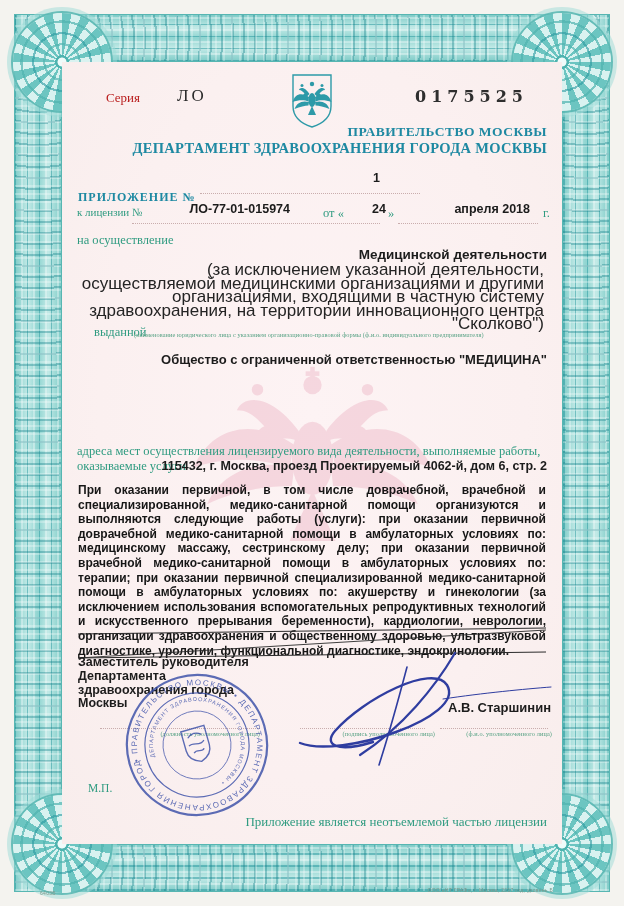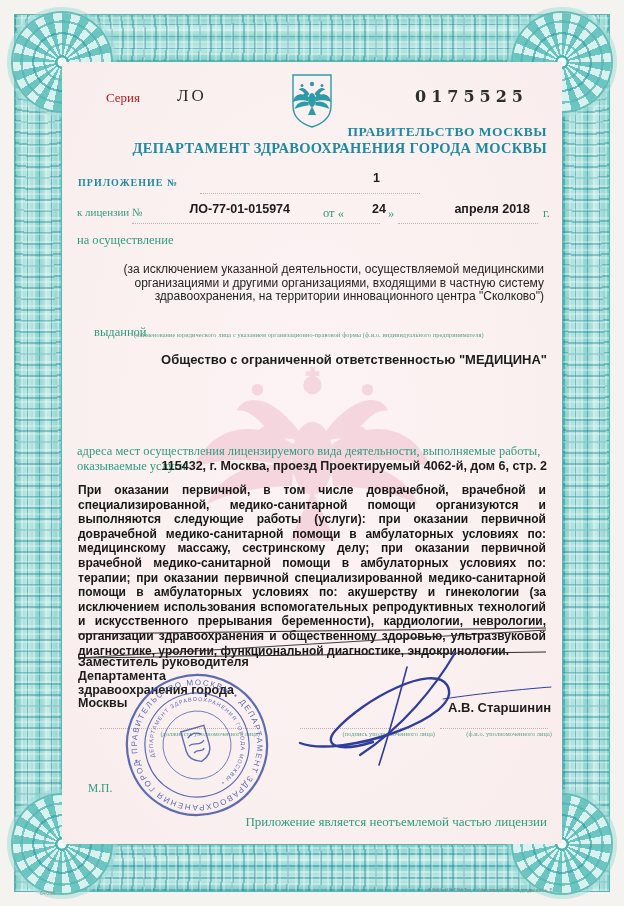--- a/index.html
+++ b/index.html
@@ -89,36 +89,37 @@
       <circle cx="24" cy="12" r="2.2"></circle>
       <circle cx="14" cy="13.5" r="1.5"></circle>
       <circle cx="34" cy="13.5" r="1.5"></circle>
     </g>
   </svg>
   <div class="abs" style="left:415px;top:87px;color:#2e2e2e;font-family:'DejaVu Serif',serif;font-size:16px;font-weight:bold;letter-spacing:5px;">0175525</div>
 
   <div class="abs teal center" style="left:77px;top:124px;width:470px;font-size:13.5px;letter-spacing:.5px;">ПРАВИТЕЛЬСТВО МОСКВЫ</div>
   <div class="abs teal center" style="left:77px;top:140px;width:470px;font-size:14.5px;letter-spacing:.3px;">ДЕПАРТАМЕНТ ЗДРАВООХРАНЕНИЯ ГОРОДА МОСКВЫ</div>
 
-  <div class="abs teal" style="left:78px;top:177px;font-size:10px;letter-spacing:1px;">ПРИЛОЖЕНИЕ  №</div>
+  <div class="abs teal" style="left:78px;top:190px;font-size:12px;letter-spacing:1px;">ПРИЛОЖЕНИЕ  №</div>
   <div class="fieldline" style="left:200px;top:192px;width:220px;"></div>
   <div class="abs typed center" style="left:200px;top:171px;width:180px;font-size:12.5px;">1</div>
 
   <div class="abs green" style="left:77px;top:206px;font-size:11px;">к лицензии №</div>
   <div class="fieldline" style="left:132px;top:222px;width:248px;"></div>
   <div class="abs typed center" style="left:130px;top:202px;width:160px;font-size:12.5px;">ЛО-77-01-015974</div>
   <div class="abs green" style="left:323px;top:206px;font-size:12.5px;">от «</div>
   <div class="abs typed center" style="left:340px;top:202px;width:46px;font-size:12.5px;">24</div>
   <div class="abs green" style="left:388px;top:206px;font-size:12.5px;">»</div>
   <div class="fieldline" style="left:398px;top:222px;width:140px;"></div>
   <div class="abs typed center" style="left:380px;top:202px;width:150px;font-size:12.5px;">апреля 2018</div>
   <div class="abs green" style="left:543px;top:206px;font-size:12.5px;">г.</div>
 
   <div class="abs green" style="left:77px;top:233px;font-size:12.5px;">на осуществление</div>
-  <div class="abs center" style="left:80px;top:263px;width:464px;color:#242424;font-size:12px;line-height:13.6px;">(за исключением указанной деятельности, осуществляемой медицинскими организациями и другими организациями, входящими в частную систему здравоохранения, на территории инновационного центра "Сколково")</div>
+  <div class="abs typed center" style="left:77px;top:247px;width:470px;font-size:13.5px;">Медицинской деятельности</div>
+  <div class="abs center" style="left:80px;top:263px;width:464px;color:#242424;font-size:17px;line-height:13.6px;">(за исключением указанной деятельности, осуществляемой медицинскими организациями и другими организациями, входящими в частную систему здравоохранения, на территории инновационного центра "Сколково")</div>
 
   <div class="abs green" style="left:94px;top:325px;font-size:12.5px;">выданной</div>
   <div class="abs cap" style="left:134px;top:331px;">(наименование юридического лица с указанием организационно-правовой формы (ф.и.о. индивидуального предпринимателя)</div>
   <div class="abs typed center" style="left:77px;top:352px;width:470px;font-size:13px;">Общество с ограниченной ответственностью "МЕДИЦИНА"</div>
 
   <div class="abs green" style="left:77px;top:444px;width:472px;font-size:12.5px;line-height:15px;">адреса мест осуществления лицензируемого вида деятельности, выполняемые работы, оказываемые услуги</div>
   <div class="abs typed center" style="left:77px;top:459px;width:470px;font-size:12.5px;">115432, г. Москва, проезд Проектируемый 4062-й, дом 6, стр. 2</div>
 
   <div class="abs" style="left:78px;top:483px;width:468px;color:#161616;font-weight:bold;font-size:12px;line-height:14.6px;text-align:justify;">При оказании первичной, в том числе доврачебной, врачебной и специализированной, медико-санитарной помощи организуются и выполняются следующие работы (услуги): при оказании первичной доврачебной медико-санитарной помощи в амбулаторных условиях по: медицинскому массажу, сестринскому делу; при оказании первичной врачебной медико-санитарной помощи в амбулаторных условиях по: терапии; при оказании первичной специализированной медико-санитарной помощи в амбулаторных условиях по: акушерству и гинекологии (за исключением использования вспомогательных репродуктивных технологий и искусственного прерывания беременности), кардиологии, неврологии, организации здравоохранения и общественному здоровью, ультразвуковой диагностике, урологии, функциональной диагностике, эндокринологии.</div>
 

